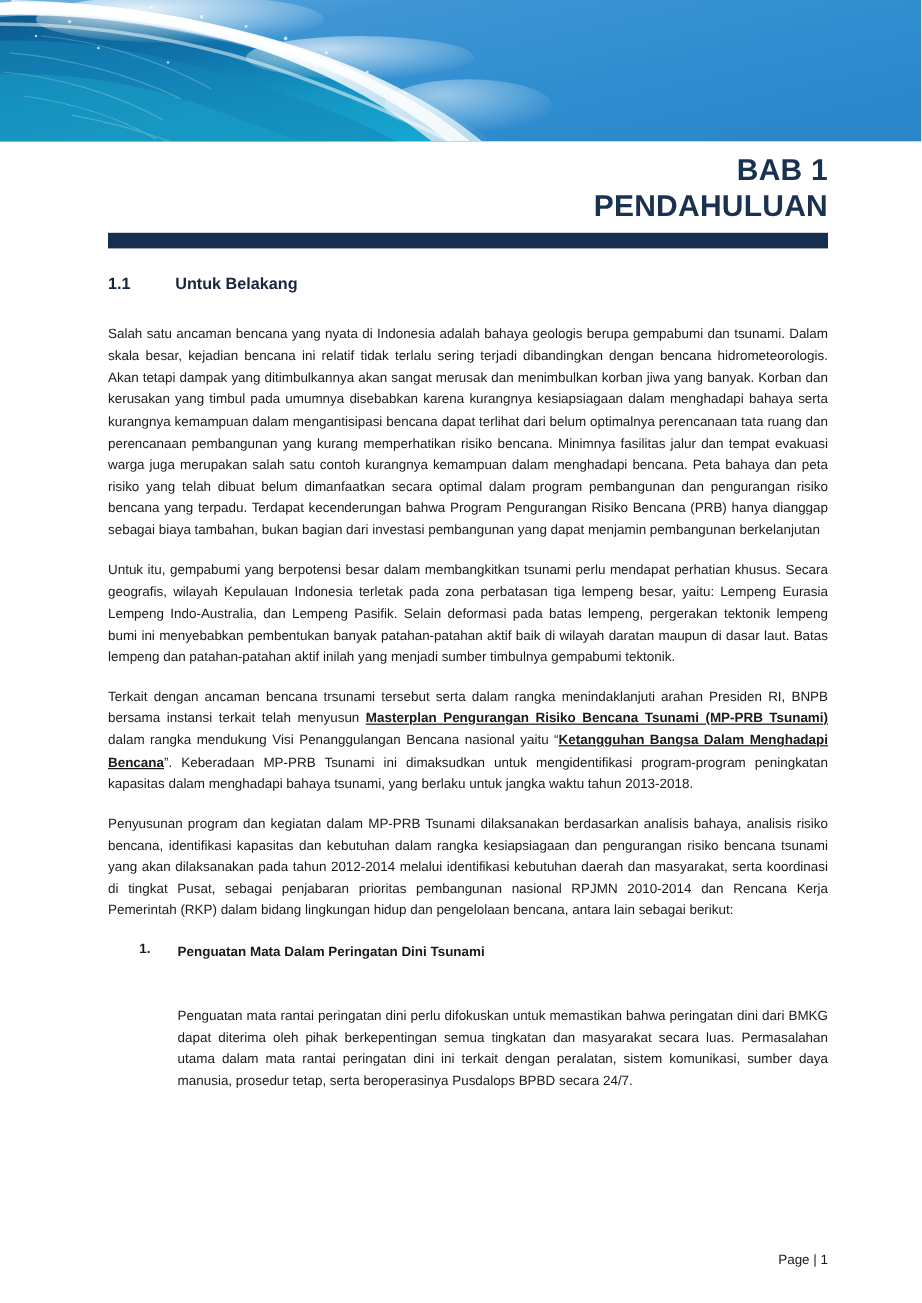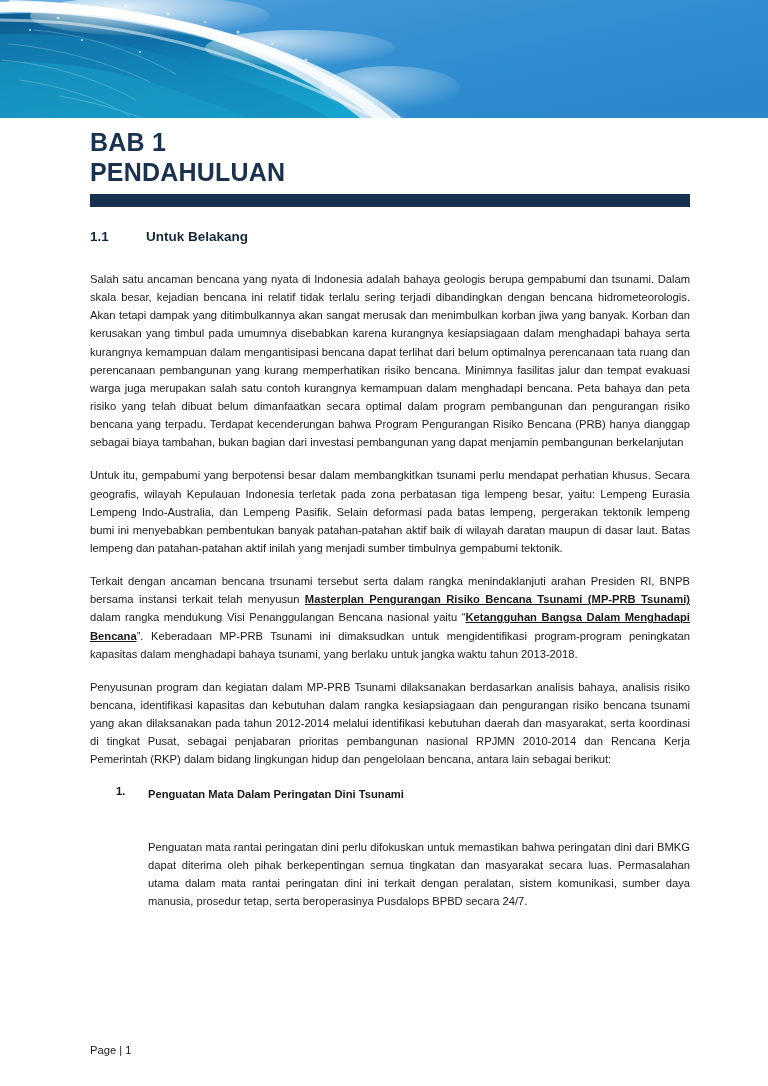--- a/index.html
+++ b/index.html
@@ -22,21 +22,21 @@
     width: 768px;
     height: 118px;
     overflow: hidden;
   }
   .banner svg { display: block; width: 768px; height: 118px; }
 
   
   .title-block {
     margin: 0;
     padding: 10px 78px 0 90px;
-    text-align: left;
+    text-align: right;
   }
   .chapter-no, .chapter-name {
     font-weight: bold;
     color: #1b3150;
     letter-spacing: 0.2px;
     line-height: 1.18;
     display: block;
   }
   .chapter-no { font-size: 25px; }
   .chapter-name { font-size: 25px; }
@@ -104,21 +104,21 @@
     margin-top: 35px;
   }
 
   
   .footer {
     position: absolute;
     left: 0;
     right: 0;
     bottom: 30px;
     padding: 0 78px 0 90px;
-    text-align: left;
+    text-align: right;
     font-size: 11.2px;
     color: #1a1a1a;
   }
 </style>
 </head>
 <body>
 
 <div class="banner">
   <svg viewBox="0 0 768 118" preserveAspectRatio="none">
     <defs>

